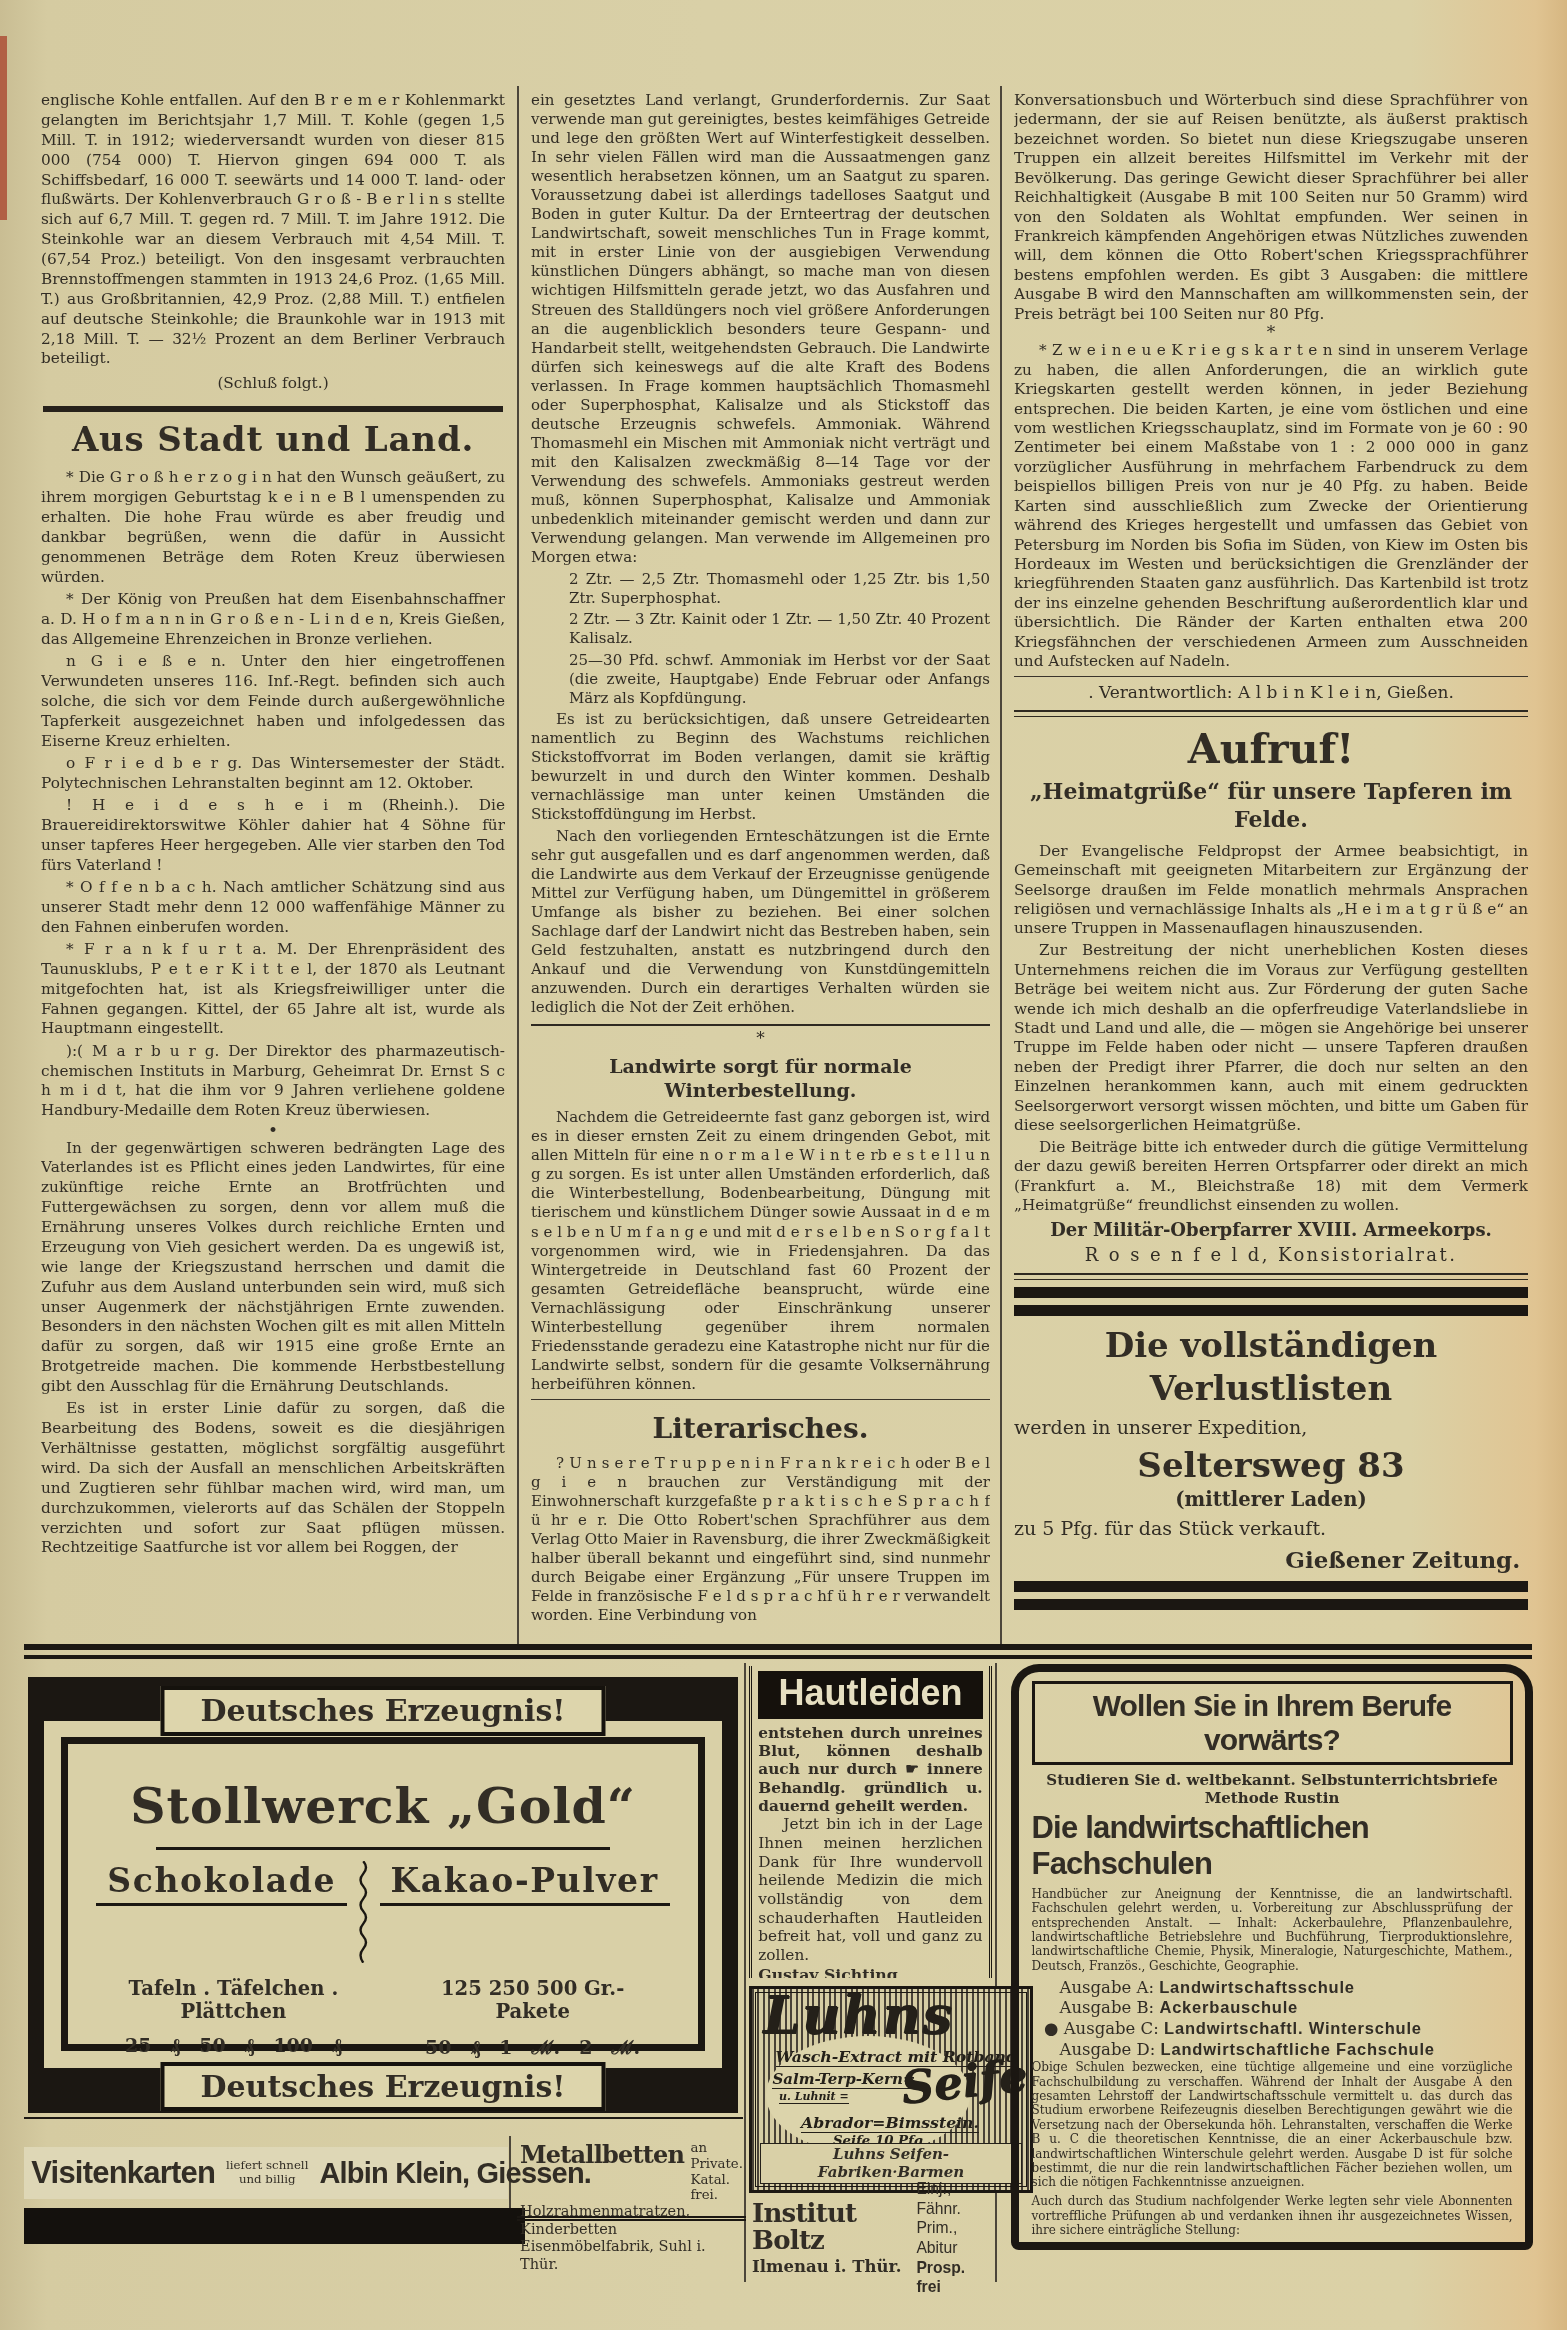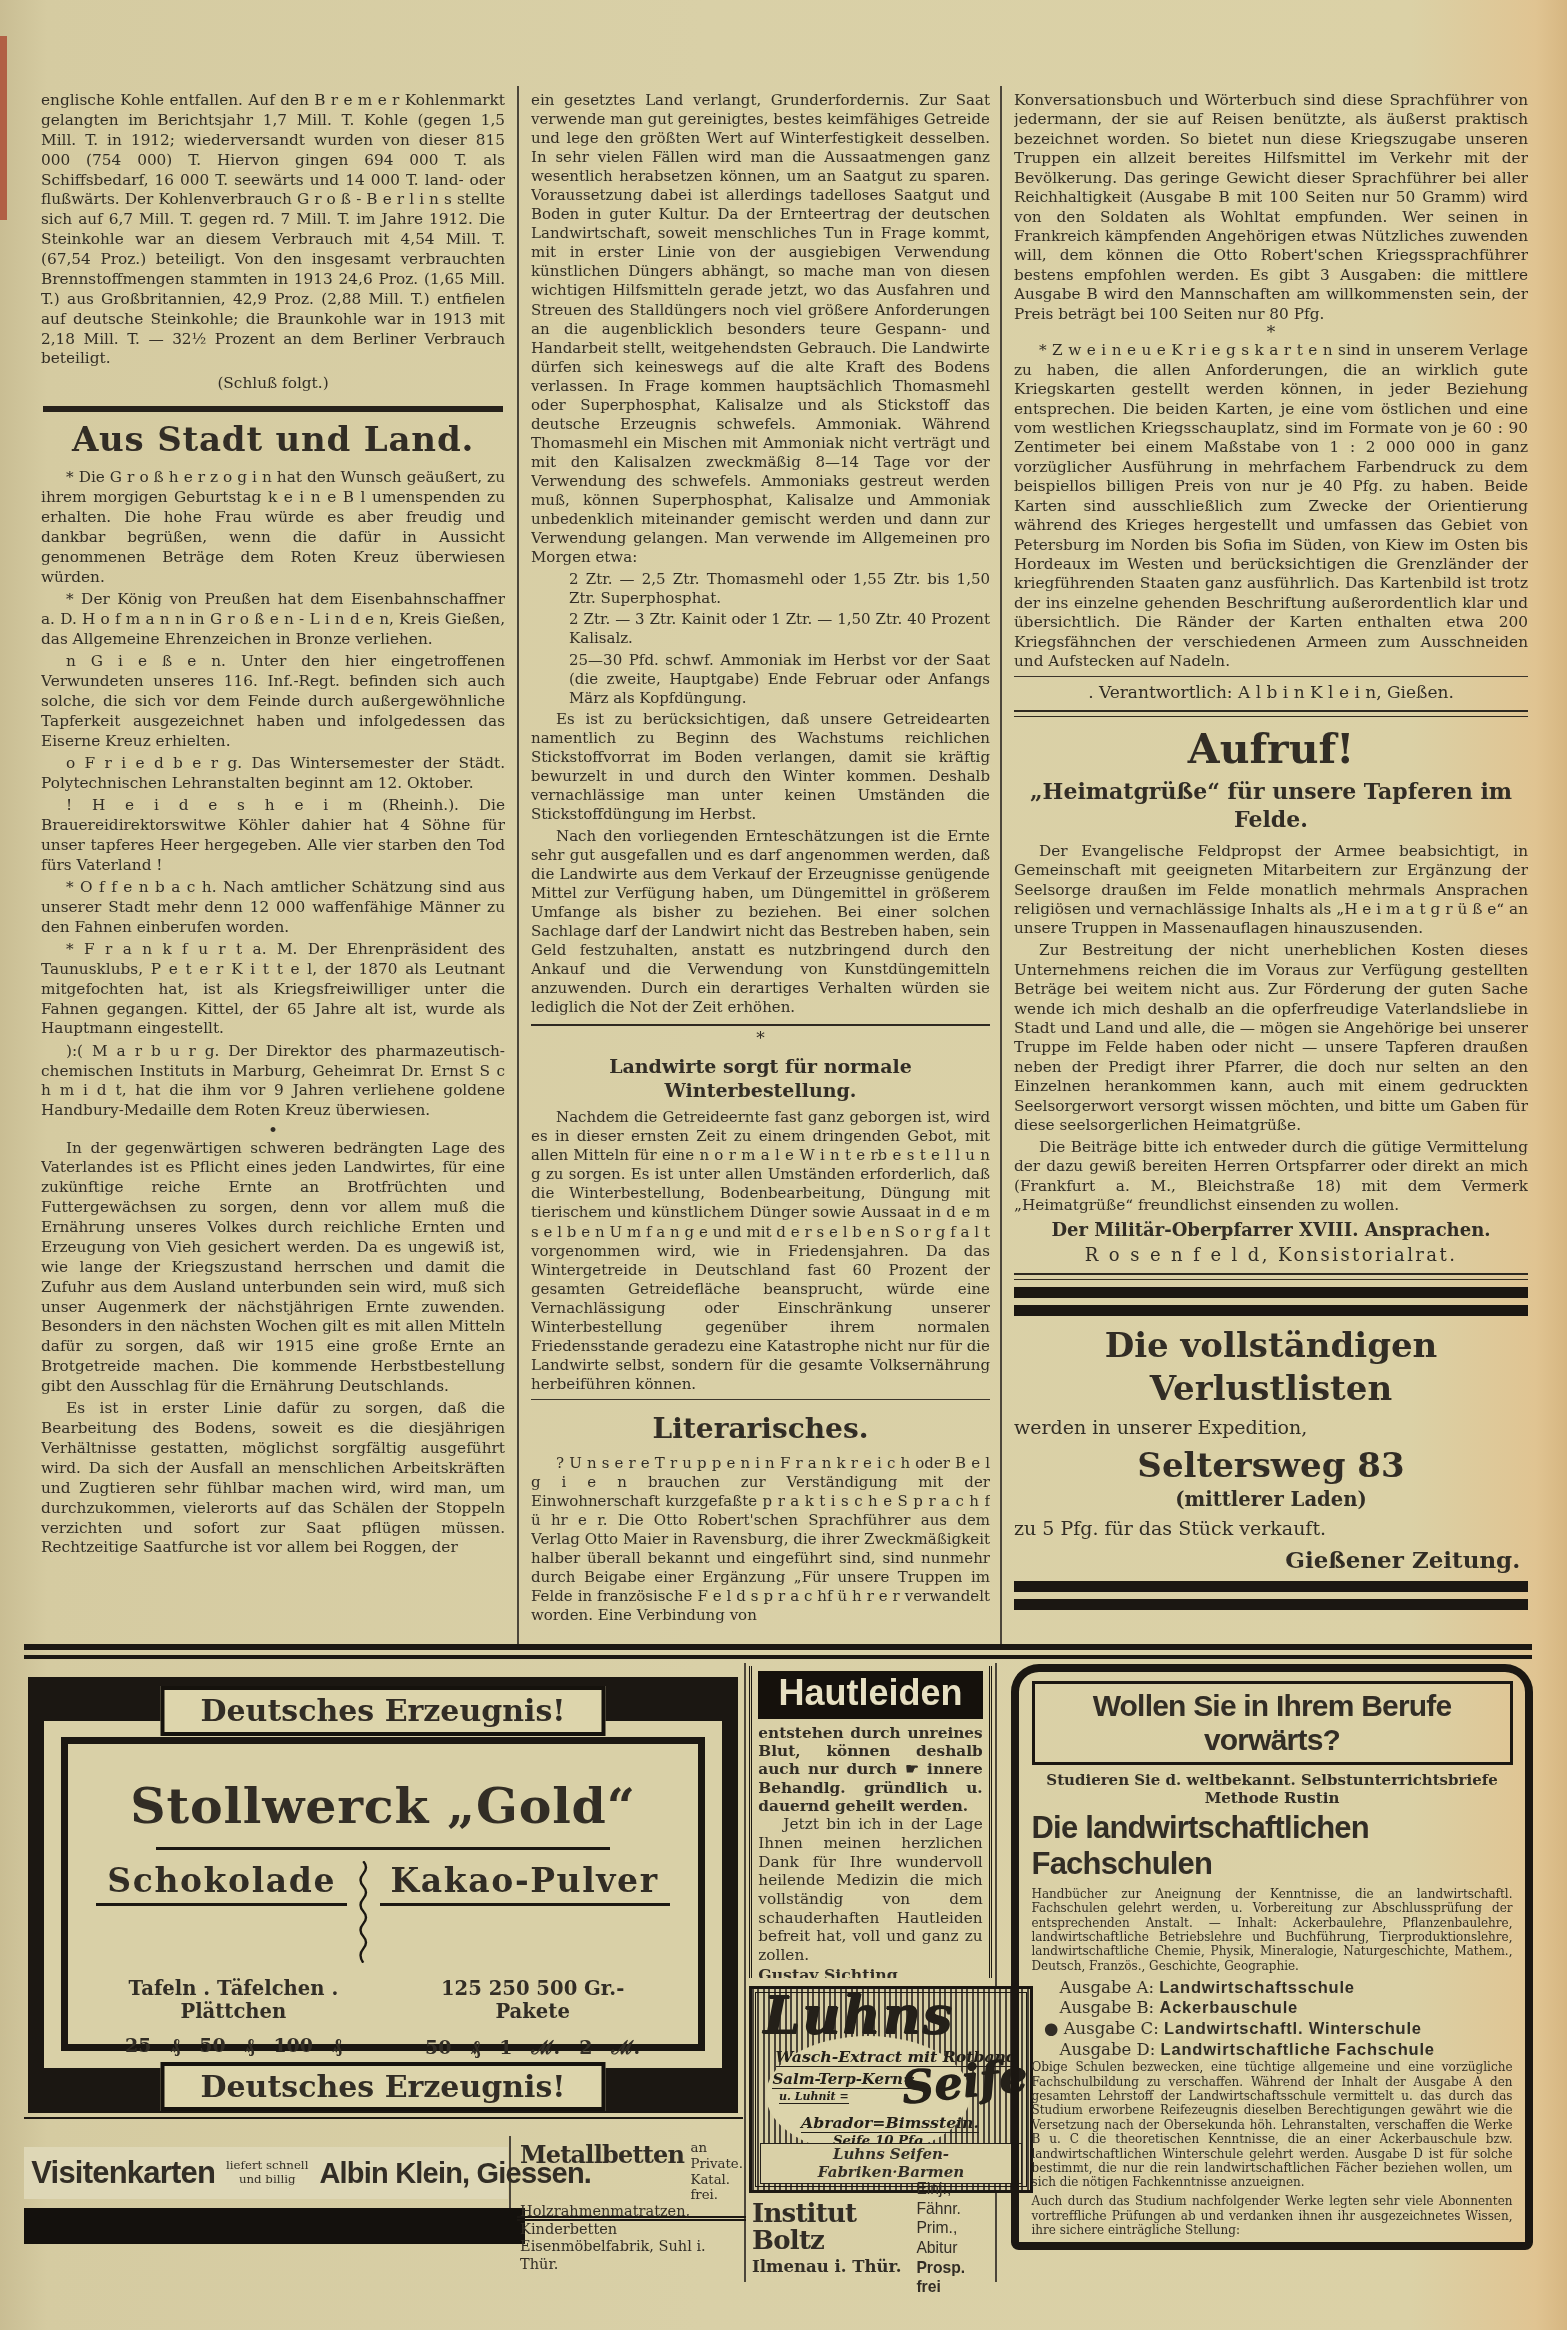--- a/index.html
+++ b/index.html
@@ -141,21 +141,21 @@
   <p class="indent">*  O f f e n b a c h.  Nach amtlicher Schätzung sind aus unserer Stadt mehr denn 12 000 waffenfähige Männer zu den Fahnen einberufen worden.</p>
   <p class="indent">*  F r a n k f u r t  a. M.  Der Ehrenpräsident des Taunusklubs, P e t e r  K i t t e l, der 1870 als Leutnant mitgefochten hat, ist als Kriegsfreiwilliger unter die Fahnen gegangen. Kittel, der 65 Jahre alt ist, wurde als Hauptmann eingestellt.</p>
   <p class="indent">):(  M a r b u r g.  Der Direktor des pharmazeutisch-chemischen Instituts in Marburg, Geheimrat Dr. Ernst S c h m i d t, hat die ihm vor 9 Jahren verliehene goldene Handbury-Medaille dem Roten Kreuz überwiesen.</p>
   <p class="sep-mark">•</p>
   <p class="indent">In der gegenwärtigen schweren bedrängten Lage des Vaterlandes ist es Pflicht eines jeden Landwirtes, für eine zukünftige reiche Ernte an Brotfrüchten und Futtergewächsen zu sorgen, denn vor allem muß die Ernährung unseres Volkes durch reichliche Ernten und Erzeugung von Vieh gesichert werden. Da es ungewiß ist, wie lange der Kriegszustand herrschen und damit die Zufuhr aus dem Ausland unterbunden sein wird, muß sich unser Augenmerk der nächstjährigen Ernte zuwenden. Besonders in den nächsten Wochen gilt es mit allen Mitteln dafür zu sorgen, daß wir 1915 eine große Ernte an Brotgetreide machen. Die kommende Herbstbestellung gibt den Ausschlag für die Ernährung Deutschlands.</p>
   <p class="indent">Es ist in erster Linie dafür zu sorgen, daß die Bearbeitung des Bodens, soweit es die diesjährigen Verhältnisse gestatten, möglichst sorgfältig ausgeführt wird. Da sich der Ausfall an menschlichen Arbeitskräften und Zugtieren sehr fühlbar machen wird, wird man, um durchzukommen, vielerorts auf das Schälen der Stoppeln verzichten und sofort zur Saat pflügen müssen. Rechtzeitige Saatfurche ist vor allem bei Roggen, der</p>
 </section>
 
 <section class="col" id="col2" style="left:531px;top:91px;width:459px;height:1555px;font-size:15px;line-height:1.27;">
   <p>ein gesetztes Land verlangt, Grunderfordernis. Zur Saat verwende man gut gereinigtes, bestes keimfähiges Getreide und lege den größten Wert auf Winterfestigkeit desselben. In sehr vielen Fällen wird man die Aussaatmengen ganz wesentlich herabsetzen können, um an Saatgut zu sparen. Voraussetzung dabei ist allerdings tadelloses Saatgut und Boden in guter Kultur. Da der Ernteertrag der deutschen Landwirtschaft, soweit menschliches Tun in Frage kommt, mit in erster Linie von der ausgiebigen Verwendung künstlichen Düngers abhängt, so mache man von diesen wichtigen Hilfsmitteln gerade jetzt, wo das Ausfahren und Streuen des Stalldüngers noch viel größere Anforderungen an die augenblicklich besonders teure Gespann- und Handarbeit stellt, weitgehendsten Gebrauch. Die Landwirte dürfen sich keineswegs auf die alte Kraft des Bodens verlassen. In Frage kommen hauptsächlich Thomasmehl oder Superphosphat, Kalisalze und als Stickstoff das deutsche Erzeugnis schwefels. Ammoniak. Während Thomasmehl ein Mischen mit Ammoniak nicht verträgt und mit den Kalisalzen zweckmäßig 8—14 Tage vor der Verwendung des schwefels. Ammoniaks gestreut werden muß, können Superphosphat, Kalisalze und Ammoniak unbedenklich miteinander gemischt werden und dann zur Verwendung gelangen. Man verwende im Allgemeinen pro Morgen etwa:</p>
-  <p style="padding-left:38px;">2 Ztr. — 2,5 Ztr. Thomasmehl oder 1,55 Ztr. bis 1,50 Ztr. Superphosphat.</p>
+  <p style="padding-left:38px;">2 Ztr. — 2,5 Ztr. Thomasmehl oder 1,25 Ztr. bis 1,50 Ztr. Superphosphat.</p>
   <p style="padding-left:38px;">2 Ztr. — 3 Ztr. Kainit oder 1 Ztr. — 1,50 Ztr. 40 Prozent Kalisalz.</p>
   <p style="padding-left:38px;">25—30 Pfd. schwf. Ammoniak im Herbst vor der Saat (die zweite, Hauptgabe) Ende Februar oder Anfangs März als Kopfdüngung.</p>
   <p class="indent">Es ist zu berücksichtigen, daß unsere Getreidearten namentlich zu Beginn des Wachstums reichlichen Stickstoffvorrat im Boden verlangen, damit sie kräftig bewurzelt in und durch den Winter kommen. Deshalb vernachlässige man unter keinen Umständen die Stickstoffdüngung im Herbst.</p>
   <p class="indent">Nach den vorliegenden Ernteschätzungen ist die Ernte sehr gut ausgefallen und es darf angenommen werden, daß die Landwirte aus dem Verkauf der Erzeugnisse genügende Mittel zur Verfügung haben, um Düngemittel in größerem Umfange als bisher zu beziehen. Bei einer solchen Sachlage darf der Landwirt nicht das Bestreben haben, sein Geld festzuhalten, anstatt es nutzbringend durch den Ankauf und die Verwendung von Kunstdüngemitteln anzuwenden. Durch ein derartiges Verhalten würden sie lediglich die Not der Zeit erhöhen.</p>
   <div class="rule"></div>
   <p class="sep-mark">*</p>
   <h2 class="sub-head">Landwirte sorgt für normale Winterbestellung.</h2>
   <p class="indent">Nachdem die Getreideernte fast ganz geborgen ist, wird es in dieser ernsten Zeit zu einem dringenden Gebot, mit allen Mitteln für eine n o r m a l e  W i n t e rb e s t e l l u n g zu sorgen. Es ist unter allen Umständen erforderlich, daß die Winterbestellung, Bodenbearbeitung, Düngung mit tierischem und künstlichem Dünger sowie Aussaat in d e m s e l b e n  U m f a n g e und mit d e r s e l b e n  S o r g f a l t vorgenommen wird, wie in Friedensjahren. Da das Wintergetreide in Deutschland fast 60 Prozent der gesamten Getreidefläche beansprucht, würde eine Vernachlässigung oder Einschränkung unserer Winterbestellung gegenüber ihrem normalen Friedensstande geradezu eine Katastrophe nicht nur für die Landwirte selbst, sondern für die gesamte Volksernährung herbeiführen können.</p>
   <div class="rule-thin"></div>
   <h2 class="head-lit">Literarisches.</h2>
@@ -167,21 +167,21 @@
   <p class="sep-mark">*</p>
   <p class="indent">*  Z w e i  n e u e  K r i e g s k a r t e n  sind in unserem Verlage zu haben, die allen Anforderungen, die an wirklich gute Kriegskarten gestellt werden können, in jeder Beziehung entsprechen. Die beiden Karten, je eine vom östlichen und eine vom westlichen Kriegsschauplatz, sind im Formate von je 60 : 90 Zentimeter bei einem Maßstabe von 1 : 2 000 000 in ganz vorzüglicher Ausführung in mehrfachem Farbendruck zu dem beispiellos billigen Preis von nur je 40 Pfg. zu haben. Beide Karten sind ausschließlich zum Zwecke der Orientierung während des Krieges hergestellt und umfassen das Gebiet von Petersburg im Norden bis Sofia im Süden, von Kiew im Osten bis Hordeaux im Westen und berücksichtigen die Grenzländer der kriegführenden Staaten ganz ausführlich. Das Kartenbild ist trotz der ins einzelne gehenden Beschriftung außerordentlich klar und übersichtlich. Die Ränder der Karten enthalten etwa 200 Kriegsfähnchen der verschiedenen Armeen zum Ausschneiden und Aufstecken auf Nadeln.</p>
   <div class="rule-thin"></div>
   <p class="center" style="font-size:17px;">.  Verantwortlich:  A l b i n  K l e i n,  Gießen.</p>
   <div class="rule-double"></div>
   <h2 class="head-aufruf">Aufruf!</h2>
   <h3 class="sub-aufruf">„Heimatgrüße“ für unsere Tapferen im Felde.</h3>
   <p class="indent">Der Evangelische Feldpropst der Armee beabsichtigt, in Gemeinschaft mit geeigneten Mitarbeitern zur Ergänzung der Seelsorge draußen im Felde monatlich mehrmals Ansprachen religiösen und vernachlässige Inhalts als „H e i m a t g r ü ß e“ an unsere Truppen in Massenauflagen hinauszusenden.</p>
   <p class="indent">Zur Bestreitung der nicht unerheblichen Kosten dieses Unternehmens reichen die im Voraus zur Verfügung gestellten Beträge bei weitem nicht aus. Zur Förderung der guten Sache wende ich mich deshalb an die opferfreudige Vaterlandsliebe in Stadt und Land und alle, die — mögen sie Angehörige bei unserer Truppe im Felde haben oder nicht — unsere Tapferen draußen neben der Predigt ihrer Pfarrer, die doch nur selten an den Einzelnen herankommen kann, auch mit einem gedruckten Seelsorgerwort versorgt wissen möchten, und bitte um Gaben für diese seelsorgerlichen Heimatgrüße.</p>
   <p class="indent">Die Beiträge bitte ich entweder durch die gütige Vermittelung der dazu gewiß bereiten Herren Ortspfarrer oder direkt an mich (Frankfurt a. M., Bleichstraße 18) mit dem Vermerk „Heimatgrüße“ freundlichst einsenden zu wollen.</p>
-  <p class="sig1">Der Militär-Oberpfarrer XVIII. Ansprachen.</p>
+  <p class="sig1">Der Militär-Oberpfarrer XVIII. Armeekorps.</p>
   <p class="sig2">R o s e n f e l d, Konsistorialrat.</p>
   <div class="rule-double"></div>
   <div>
     <div class="bar"></div>
     <div class="bar"></div>
     <p class="verlust-title">Die vollständigen Verlustlisten</p>
     <p class="verlust-line1">werden in unserer Expedition,</p>
     <p class="verlust-address">Seltersweg 83</p>
     <p class="verlust-laden">(mittlerer Laden)</p>
     <p class="verlust-line3">zu 5 Pfg. für das Stück verkauft.</p>

